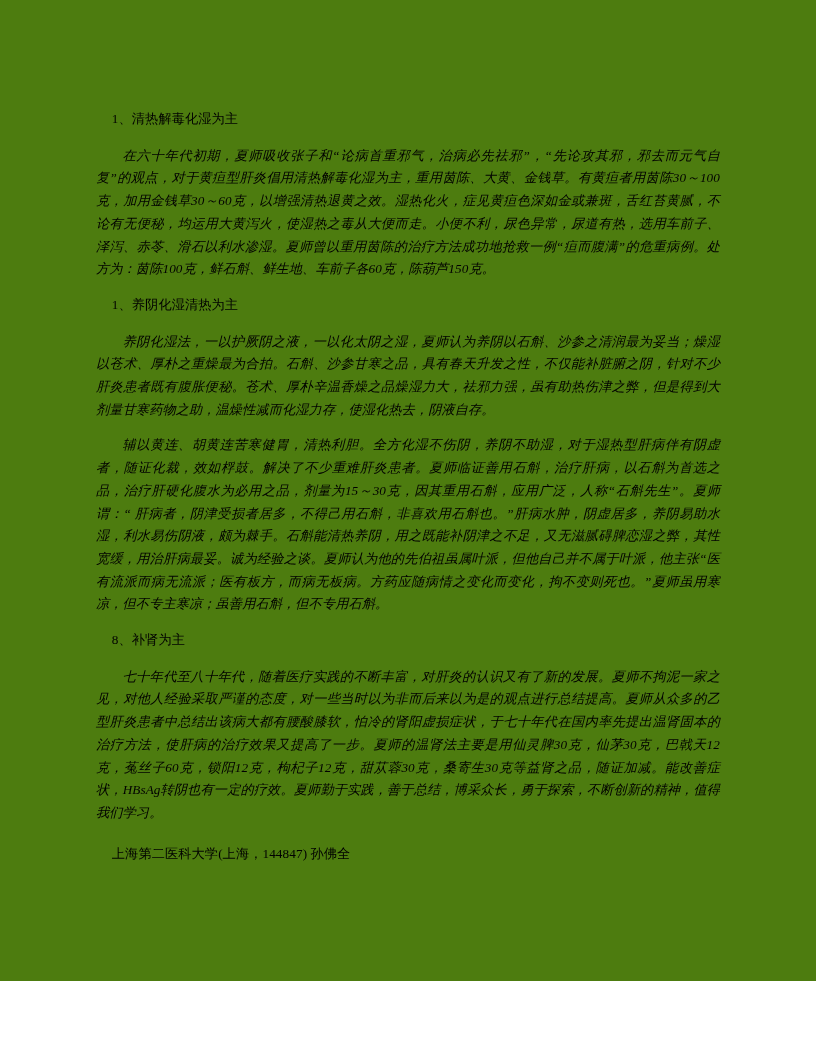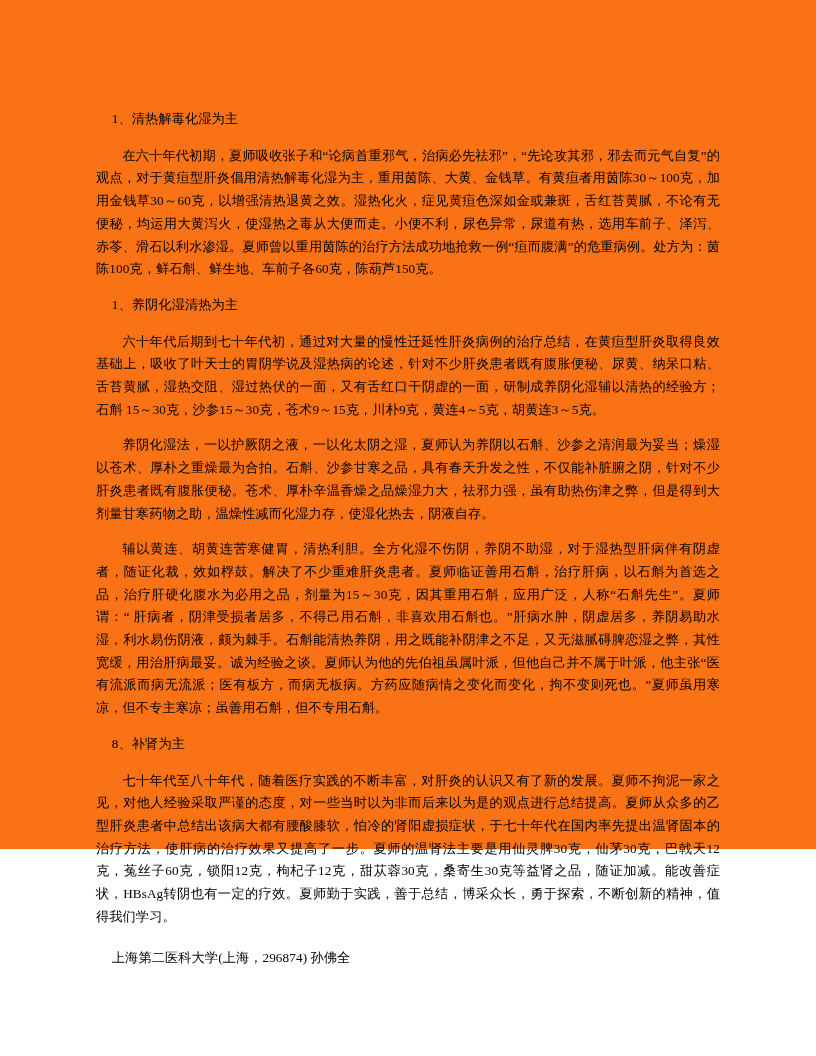--- a/index.html
+++ b/index.html
@@ -9,60 +9,60 @@
   }
   body {
     width: 816px;
     height: 1056px;
     font-family: "Liberation Serif", "DejaVu Serif", serif;
     color: #000000;
   }
   .page {
     box-sizing: border-box;
     width: 816px;
-    height: 849px;
+    height: 981px;
     padding: 108px 96px 96px 96px;
-    background: #f97316;
+    background: #4d7c0f;
   }
   .doc-body {
     width: 624px;
   }
   p {
     margin: 0 0 13px 0;
     font-size: 13.2px;
     line-height: 1.72;
     text-align: justify;
     text-justify: inter-ideograph;
     letter-spacing: 0.1px;
   }
   .indent {
     text-indent: 2em;
+    font-style: italic;
   }
   .heading {
     text-indent: 1.2em;
     margin-bottom: 14px;
   }
   .affil {
     text-indent: 1.2em;
     margin-top: 18px;
   }
 </style>
 </head>
 <body>
 
 <div class="page">
   <div class="doc-body">
 
     <p class="heading">1、清热解毒化湿为主</p>
     <p class="indent">在六十年代初期，夏师吸收张子和“论病首重邪气，治病必先祛邪”，“先论攻其邪，邪去而元气自复”的观点，对于黄疸型肝炎倡用清热解毒化湿为主，重用茵陈、大黄、金钱草。有黄疸者用茵陈30～100克，加用金钱草30～60克，以增强清热退黄之效。湿热化火，症见黄疸色深如金或兼斑，舌红苔黄腻，不论有无便秘，均运用大黄泻火，使湿热之毒从大便而走。小便不利，尿色异常，尿道有热，选用车前子、泽泻、赤苓、滑石以利水渗湿。夏师曾以重用茵陈的治疗方法成功地抢救一例“疸而腹满”的危重病例。处方为：茵陈100克，鲜石斛、鲜生地、车前子各60克，陈葫芦150克。</p>
 
     <p class="heading">1、养阴化湿清热为主</p>
-    <p class="indent">六十年代后期到七十年代初，通过对大量的慢性迁延性肝炎病例的治疗总结，在黄疸型肝炎取得良效基础上，吸收了叶天士的胃阴学说及湿热病的论述，针对不少肝炎患者既有腹胀便秘、尿黄、纳呆口粘、舌苔黄腻，湿热交阻、湿过热伏的一面，又有舌红口干阴虚的一面，研制成养阴化湿辅以清热的经验方；石斛 15～30克，沙参15～30克，苍术9～15克，川朴9克，黄连4～5克，胡黄连3～5克。</p>
     <p class="indent">养阴化湿法，一以护厥阴之液，一以化太阴之湿，夏师认为养阴以石斛、沙参之清润最为妥当；燥湿以苍术、厚朴之重燥最为合拍。石斛、沙参甘寒之品，具有春天升发之性，不仅能补脏腑之阴，针对不少肝炎患者既有腹胀便秘。苍术、厚朴辛温香燥之品燥湿力大，祛邪力强，虽有助热伤津之弊，但是得到大剂量甘寒药物之助，温燥性减而化湿力存，使湿化热去，阴液自存。</p>
     <p class="indent">辅以黄连、胡黄连苦寒健胃，清热利胆。全方化湿不伤阴，养阴不助湿，对于湿热型肝病伴有阴虚者，随证化裁，效如桴鼓。解决了不少重难肝炎患者。夏师临证善用石斛，治疗肝病，以石斛为首选之品，治疗肝硬化腹水为必用之品，剂量为15～30克，因其重用石斛，应用广泛，人称“石斛先生”。夏师谓：“ 肝病者，阴津受损者居多，不得己用石斛，非喜欢用石斛也。”肝病水肿，阴虚居多，养阴易助水湿，利水易伤阴液，颇为棘手。石斛能清热养阴，用之既能补阴津之不足，又无滋腻碍脾恋湿之弊，其性宽缓，用治肝病最妥。诚为经验之谈。夏师认为他的先伯祖虽属叶派，但他自己并不属于叶派，他主张“医有流派而病无流派；医有板方，而病无板病。方药应随病情之变化而变化，拘不变则死也。”夏师虽用寒凉，但不专主寒凉；虽善用石斛，但不专用石斛。</p>
 
     <p class="heading">8、补肾为主</p>
     <p class="indent">七十年代至八十年代，随着医疗实践的不断丰富，对肝炎的认识又有了新的发展。夏师不拘泥一家之见，对他人经验采取严谨的态度，对一些当时以为非而后来以为是的观点进行总结提高。夏师从众多的乙型肝炎患者中总结出该病大都有腰酸膝软，怕冷的肾阳虚损症状，于七十年代在国内率先提出温肾固本的治疗方法，使肝病的治疗效果又提高了一步。夏师的温肾法主要是用仙灵脾30克，仙茅30克，巴戟天12克，菟丝子60克，锁阳12克，枸杞子12克，甜苁蓉30克，桑寄生30克等益肾之品，随证加减。能改善症状，HBsAg转阴也有一定的疗效。夏师勤于实践，善于总结，博采众长，勇于探索，不断创新的精神，值得我们学习。</p>
 
-    <p class="affil">上海第二医科大学(上海，296874) 孙佛全</p>
+    <p class="affil">上海第二医科大学(上海，144847) 孙佛全</p>
 
   </div>
 </div>
 
 </body></html>

